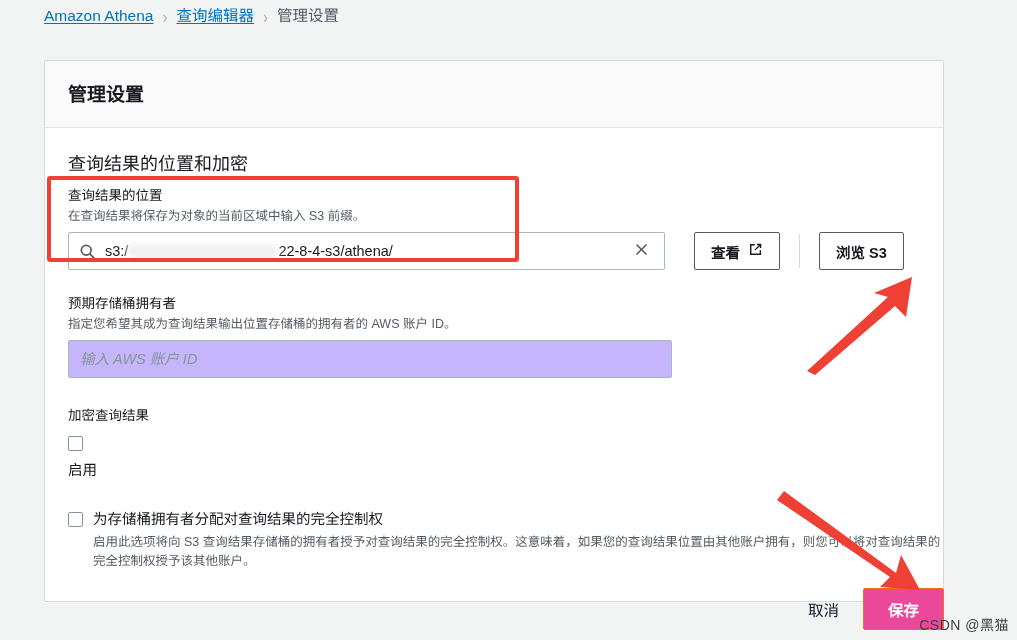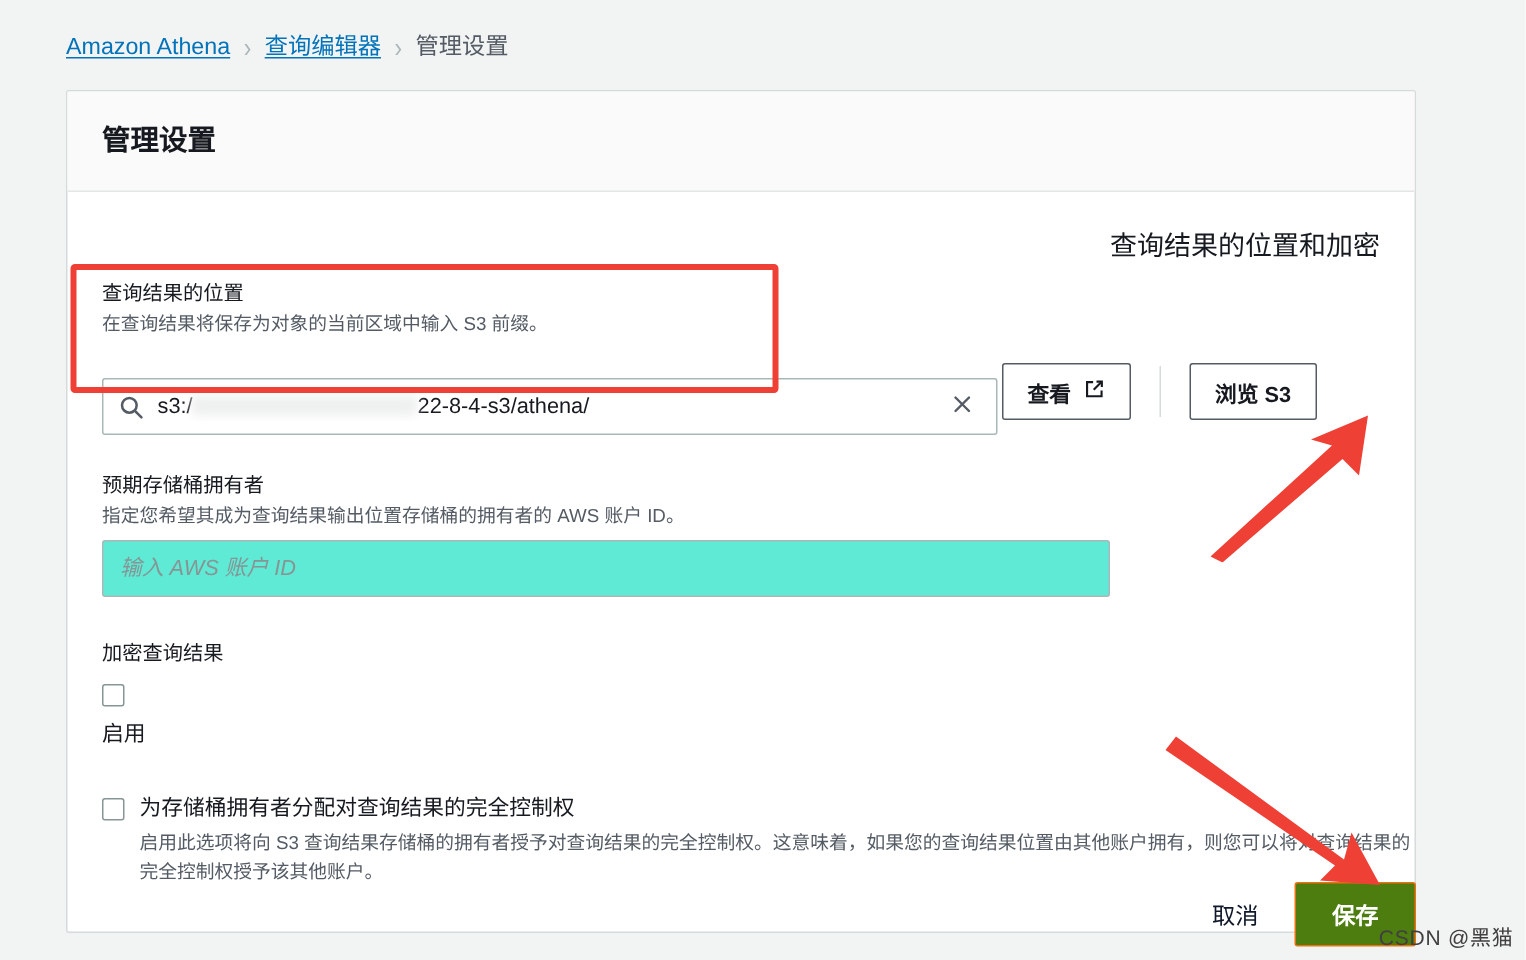--- a/index.html
+++ b/index.html
@@ -13,21 +13,21 @@
     background: #f2f3f3;
     font-family: "Liberation Sans", "DejaVu Sans", sans-serif;
     color: #16191f;
     position: relative;
   }
 
   
   .breadcrumb {
     position: absolute;
     left: 44px;
-    top: 22px;
+    top: 6px;
     display: flex;
     align-items: center;
     gap: 9px;
     font-size: 15.5px;
     line-height: 20px;
   }
   .crumb-link {
     color: #0073bb;
     text-decoration: underline;
     text-underline-offset: 2px;
@@ -70,21 +70,20 @@
   .card-body {
     padding: 24px 23px 30px 23px;
   }
 
   .section-title {
     font-size: 18px;
     font-weight: normal;
     color: #16191f;
     line-height: 24px;
     margin-bottom: 11px;
-    text-align: right;
   }
 
   .field-label {
     font-size: 13.5px;
     font-weight: normal;
     color: #16191f;
     line-height: 18px;
     margin-bottom: 3px;
   }
   .field-desc {
@@ -105,21 +104,20 @@
   .input-wrap {
     position: relative;
     width: 597px;
     height: 38px;
     border: 1px solid #aab7b8;
     border-radius: 2px;
     background: #fff;
     display: flex;
     align-items: center;
     padding: 0 6px 0 10px;
-    margin-top: 20px;
   }
   .search-icon {
     flex: 0 0 auto;
     width: 17px;
     height: 17px;
     margin-right: 9px;
     color: #545b64;
   }
   .input-value {
     flex: 1 1 auto;
@@ -164,45 +162,45 @@
     font-family: inherit;
     font-weight: bold;
     cursor: pointer;
     display: inline-flex;
     align-items: center;
     justify-content: center;
     gap: 8px;
     padding: 0 16px;
     white-space: nowrap;
   }
-  .btn-view { margin-left: 3px; }
+  .btn-view { margin-left: 29px; }
   .divider-v {
     width: 1px;
     height: 34px;
     background: #d5dbdb;
     margin: 0 19px;
     flex: 0 0 auto;
   }
 
   
   .hl-box {
     position: absolute;
     border: 4px solid #ef4036;
     border-radius: 3px;
     pointer-events: none;
   }
 
   
   .owner-block { margin-top: 25px; }
   .text-input {
-    width: 672px;
+    width: 604px;
     height: 38px;
     border: 1px solid #aab7b8;
     border-radius: 2px;
-    background: #5eead4;
+    background: #c4b5fd;
     font-family: inherit;
     font-size: 14.5px;
     color: #16191f;
     padding: 0 11px;
     outline: none;
   }
   .text-input::placeholder {
     color: #879596;
     font-style: italic;
   }
@@ -253,21 +251,21 @@
     background: none;
     border: none;
     font-family: inherit;
     font-size: 15.5px;
     color: #0f172a;
     cursor: pointer;
     padding: 6px 2px;
     white-space: nowrap;
   }
   .btn-save {
-    background: #4d7c0f;
+    background: #ec4899;
     border: 1px solid #ec7211;
     border-radius: 2px;
     color: #ffffff;
     font-family: inherit;
     font-size: 15.5px;
     font-weight: bold;
     padding: 9px 24px;
     cursor: pointer;
     white-space: nowrap;
   }

